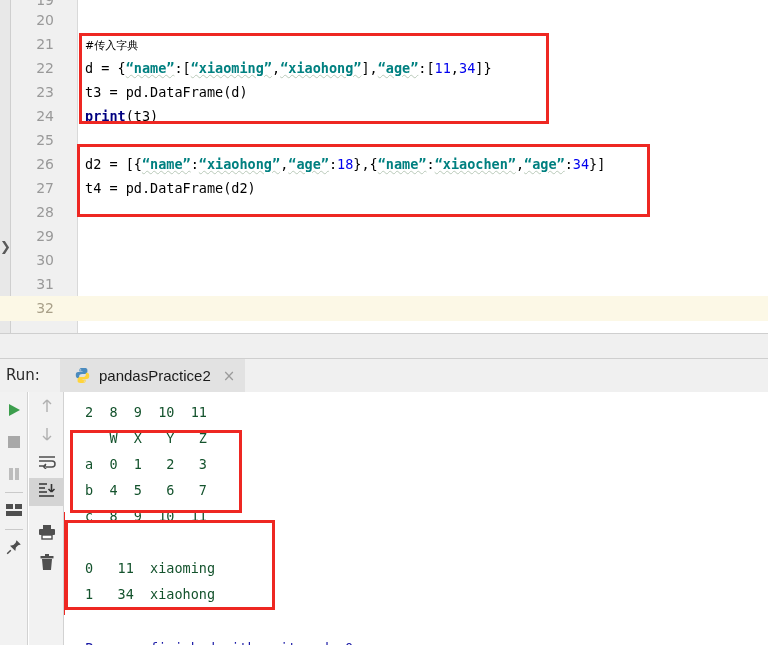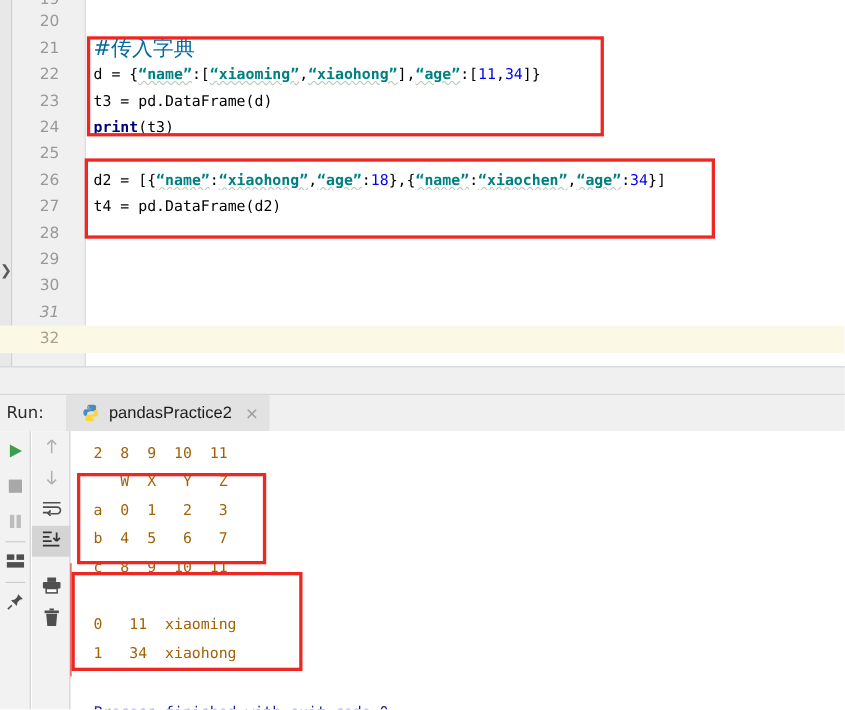--- a/index.html
+++ b/index.html
@@ -39,21 +39,21 @@
     font-family: "DejaVu Sans", sans-serif;
     line-height: 25px;
   }
   .ln.current-ln { color: #a9a089; }
   .code {
     position: absolute; left: 85px; top: 0;
     font-family: "DejaVu Sans Mono", monospace;
     font-size: 13.5px; line-height: 25px;
     color: #000000; white-space: pre;
   }
-  .cm { color: #0369a1; font-family: "DejaVu Sans", sans-serif; font-size: 19px;}
+  .cm { color: #000000; font-family: "DejaVu Sans", sans-serif; font-size: 11px;}
   .str { color: #008080; font-weight: bold; }
   .num { color: #0000ee; }
   .pun { color: #000000; }
   .fn  { color: #000000; }
   .kwd { color: #000080; font-weight: bold; }
 
   .squiggle {
     text-decoration: underline;
     text-decoration-style: wavy;
     text-decoration-color: #b9c9b9;
@@ -132,21 +132,21 @@
   }
 
   .console {
     position: absolute; left: 65px; top: 33px; right: 0; height: 253px;
     background: #ffffff; overflow: hidden;
   }
   .conline {
     position: absolute; left: 0;
     font-family: "DejaVu Sans Mono", monospace;
     font-size: 13.5px; line-height: 20px;
-    color: #a16207; white-space: pre;
+    color: #14532d; white-space: pre;
   }
   .conline.blue { color: #1a1aa6; }
 
   .red-mark {
     position: absolute; width: 5px; background: #ee2722;
   }
 </style>
 </head>
 <body>
 
@@ -207,21 +207,21 @@
       </div>
 
       <div class="line" style="top:224px;position:absolute;width:768px;">
         <span class="ln">29</span>
       </div>
 
       <div class="line" style="top:248px;position:absolute;width:664px;">
         <span class="ln">30</span>
       </div>
 
-      <div class="line" style="top:272px;position:absolute;width:636px;font-style:italic;">
+      <div class="line" style="top:272px;position:absolute;width:636px;">
         <span class="ln">31</span>
       </div>
 
       <div class="line current" style="top:296px;position:absolute;width:768px;">
         <span class="ln current-ln">32</span>
       </div>
     </div>
 
     <div class="redbox" style="left:79px; top:33px; width:470px; height:91px;"></div>
     <div class="redbox" style="left:77px; top:144px; width:573px; height:73px;"></div>

